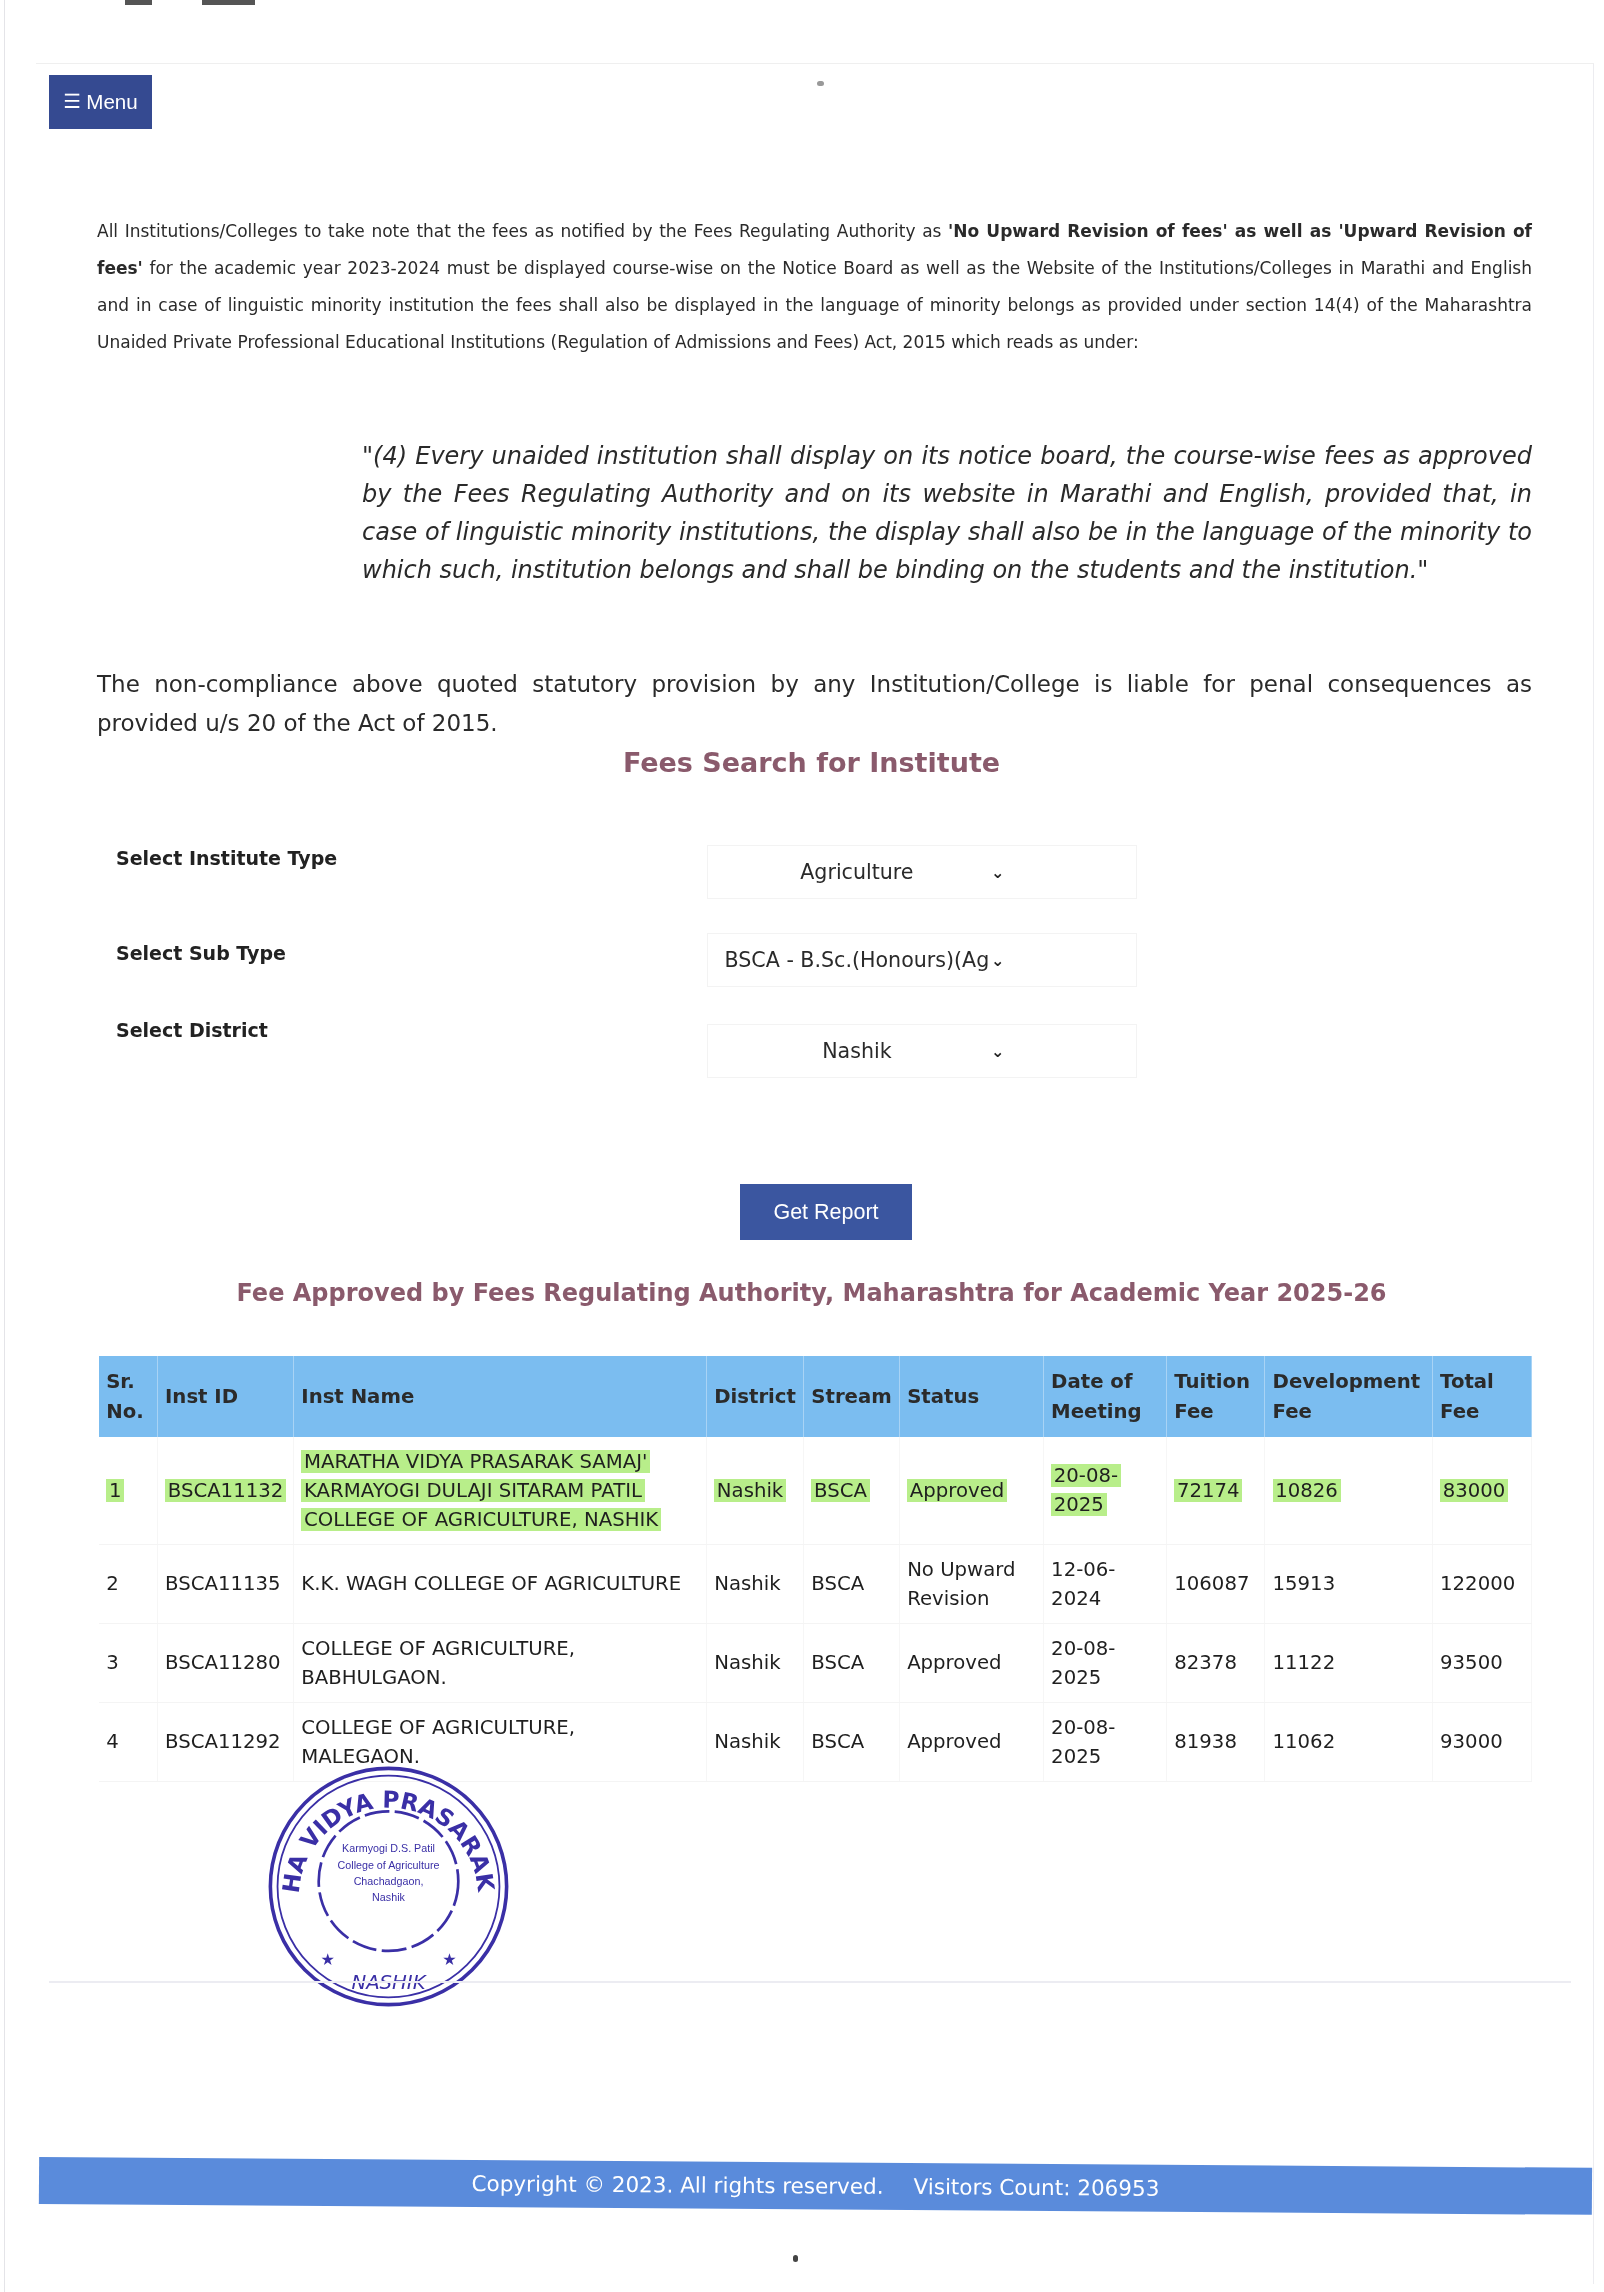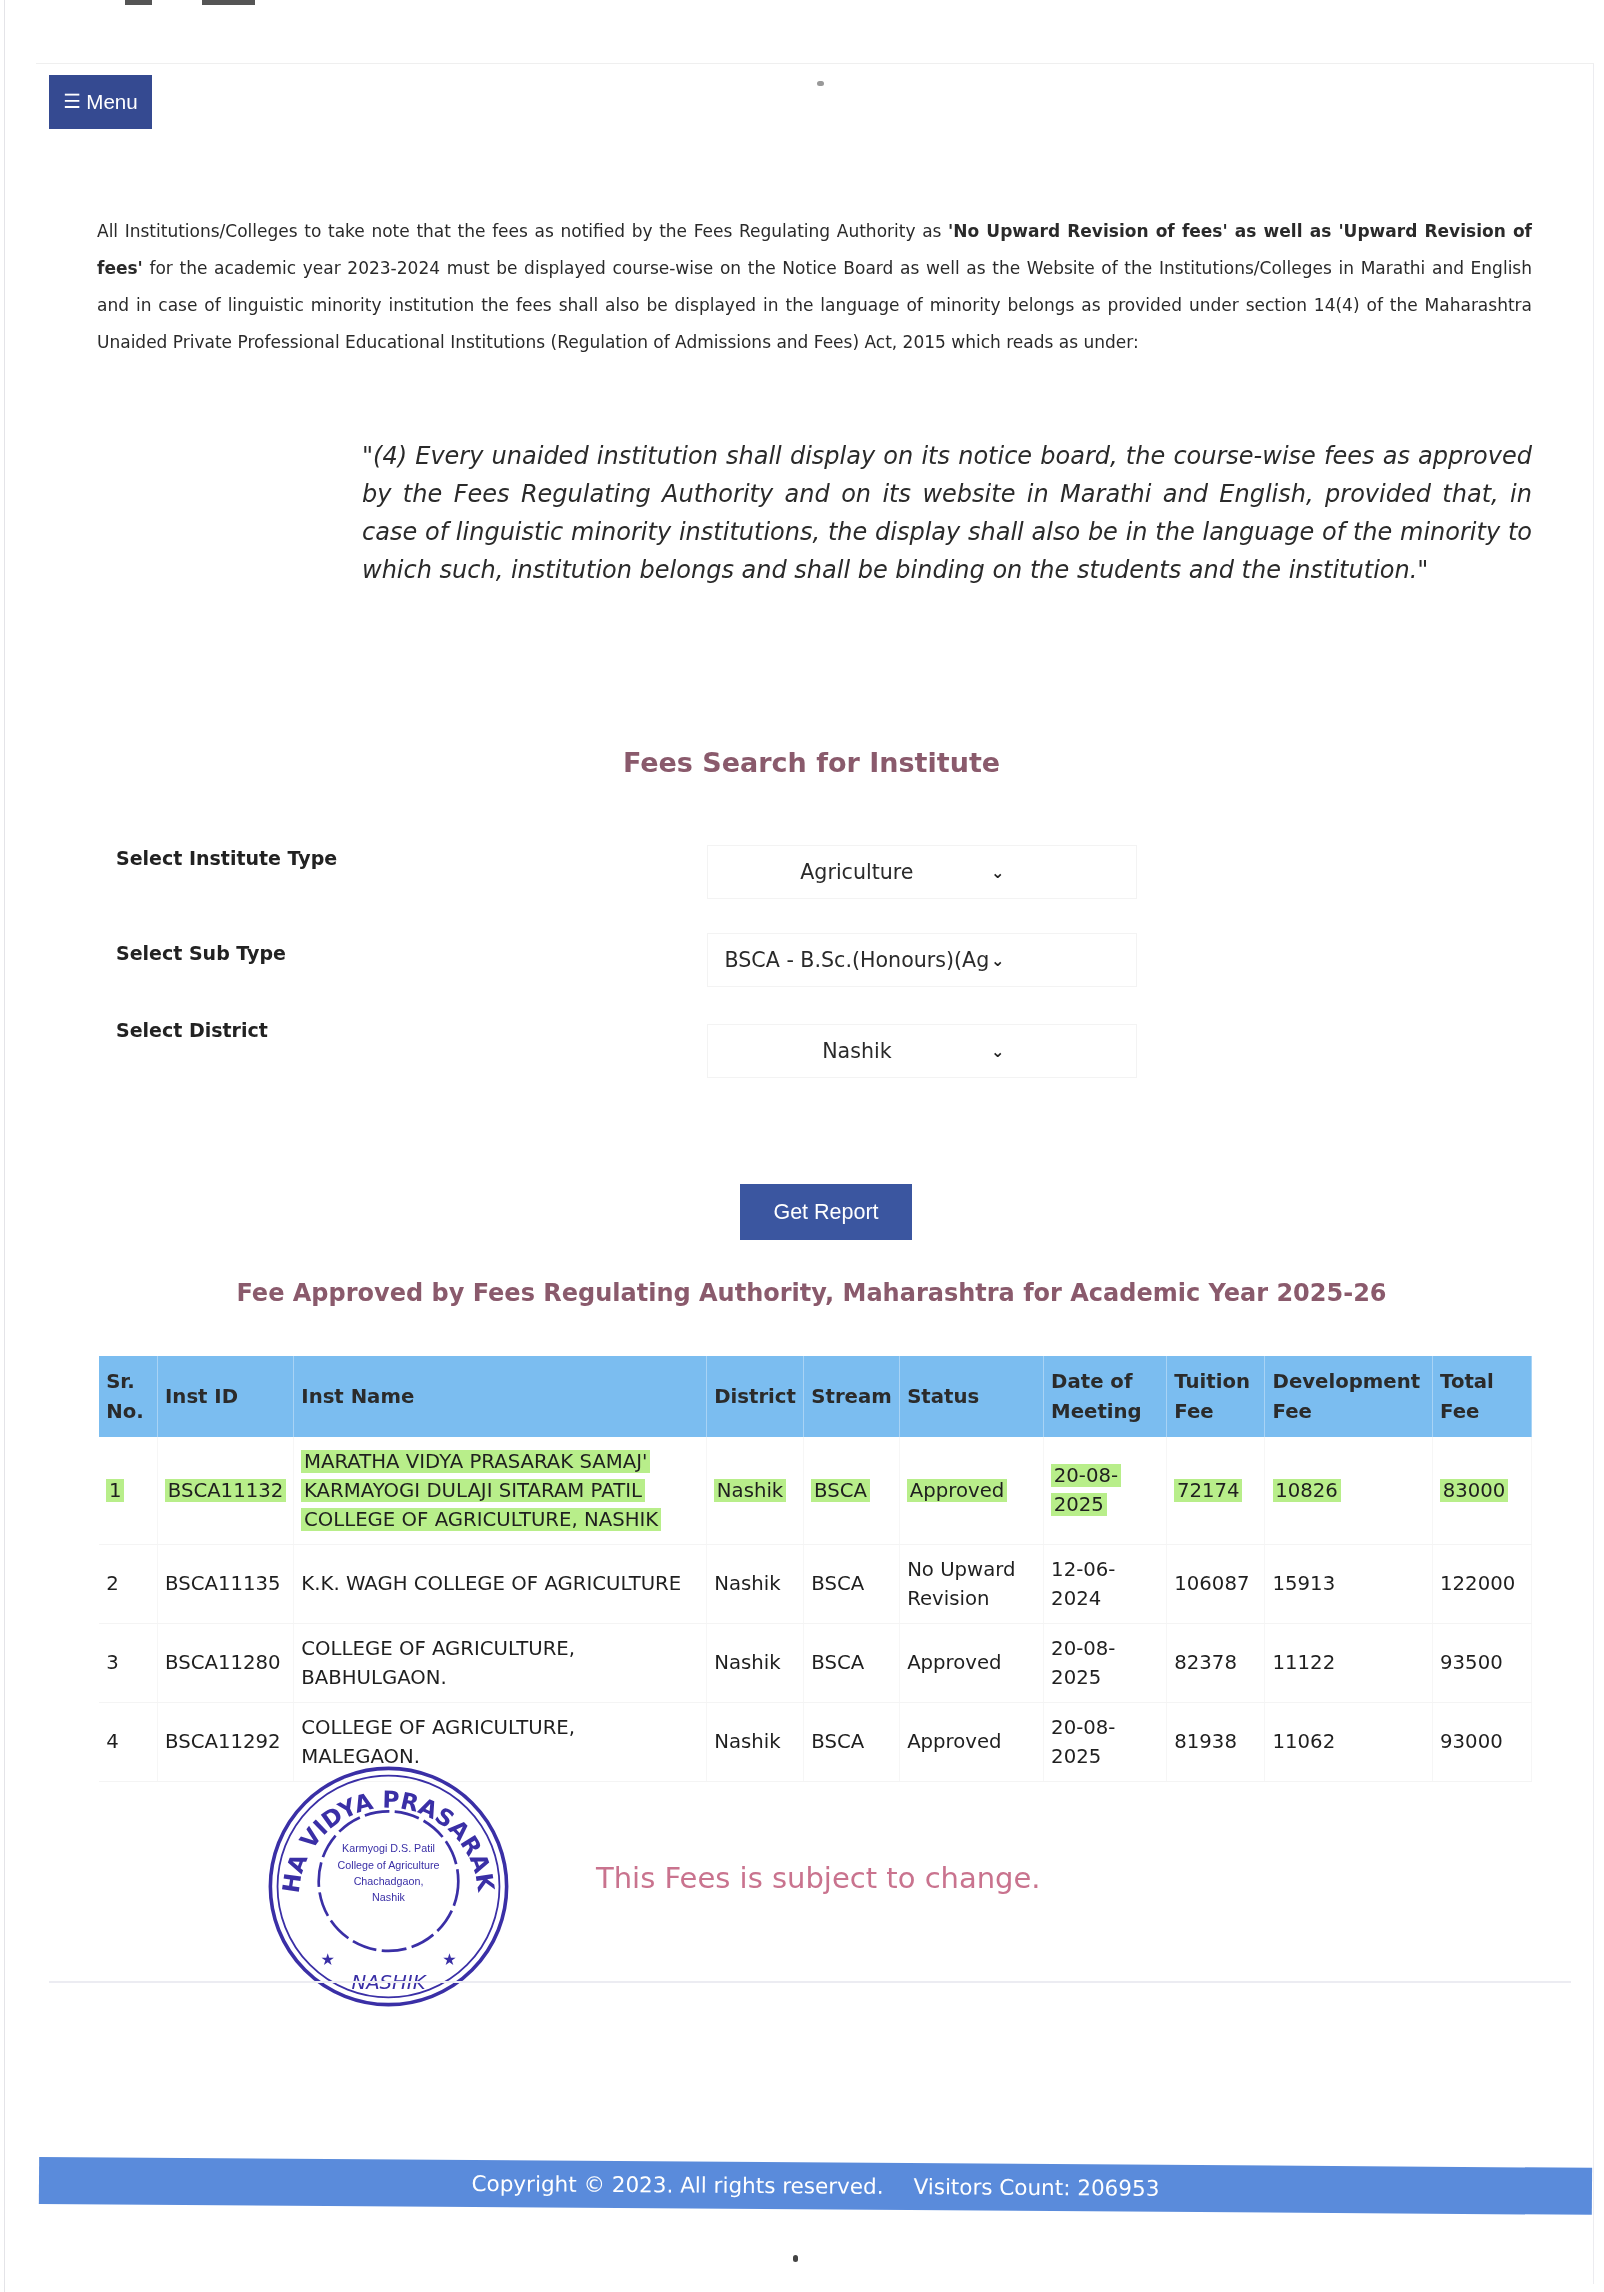--- a/index.html
+++ b/index.html
@@ -109,20 +109,21 @@
 
   <button class="menu-btn">
     <span class="burger">☰</span>
     <span>Menu</span>
   </button>
 
   <div class="notice"><span>All Institutions/Colleges to take note that the fees as notified by the Fees Regulating Authority as </span><b>'No Upward Revision of fees' as well as 'Upward Revision of fees'</b><span> for the academic year 2023-2024 must be displayed course-wise on the Notice Board as well as the Website of the Institutions/Colleges in Marathi and English and in case of linguistic minority institution the fees shall also be displayed in the language of minority belongs as provided under section 14(4) of the Maharashtra Unaided Private Professional Educational Institutions (Regulation of Admissions and Fees) Act, 2015 which reads as under:</span></div>
 
   <div class="quote">"(4) Every unaided institution shall display on its notice board, the course-wise fees as approved by the Fees Regulating Authority and on its website in Marathi and English, provided that, in case of linguistic minority institutions, the display shall also be in the language of the minority to which such, institution belongs and shall be binding on the students and the institution."</div>
 
+  <div class="noncompliance">The non-compliance above quoted statutory provision by any Institution/College is liable for penal consequences as provided u/s 20 of the Act of 2015.</div>
 
   <div class="section-title t-search">Fees Search for Institute</div>
 
   <div class="form-row" style="top:847px;text-decoration:underline;">
     <div class="form-label">Select Institute Type</div>
     <div class="form-select" style="top:-1.8px;">
       <span class="val">Agriculture</span>
       <span class="chev">⌄</span>
     </div>
   </div>
@@ -233,21 +234,20 @@
       <text x="138" y="252" text-anchor="middle" font-family="DejaVu Sans, sans-serif" font-size="22" font-style="italic" fill="#3a2fa6">NASHIK</text>
       <text x="62" y="226" font-size="18" fill="#3a2fa6">★</text>
       <text x="198" y="226" font-size="18" fill="#3a2fa6">★</text>
       <text x="138" y="100" text-anchor="middle" font-family="Liberation Sans, sans-serif" font-size="12" fill="#3a2fa6">Karmyogi D.S. Patil</text>
       <text x="138" y="118" text-anchor="middle" font-family="Liberation Sans, sans-serif" font-size="12" fill="#3a2fa6">College of Agriculture</text>
       <text x="138" y="136" text-anchor="middle" font-family="Liberation Sans, sans-serif" font-size="12" fill="#3a2fa6">Chachadgaon,</text>
       <text x="138" y="154" text-anchor="middle" font-family="Liberation Sans, sans-serif" font-size="12" fill="#3a2fa6">Nashik</text>
     </svg>
   </div>
 
-  <div class="subject-note">This Fees is subject to change.</div>
 
   <div class="bottom-rule"></div>
 
   <div class="footer">
     <span>Copyright © 2023. All rights reserved.</span>
     <span>Visitors Count: 206953</span>
   </div>
   <div class="dot"></div>
 </div>
 

